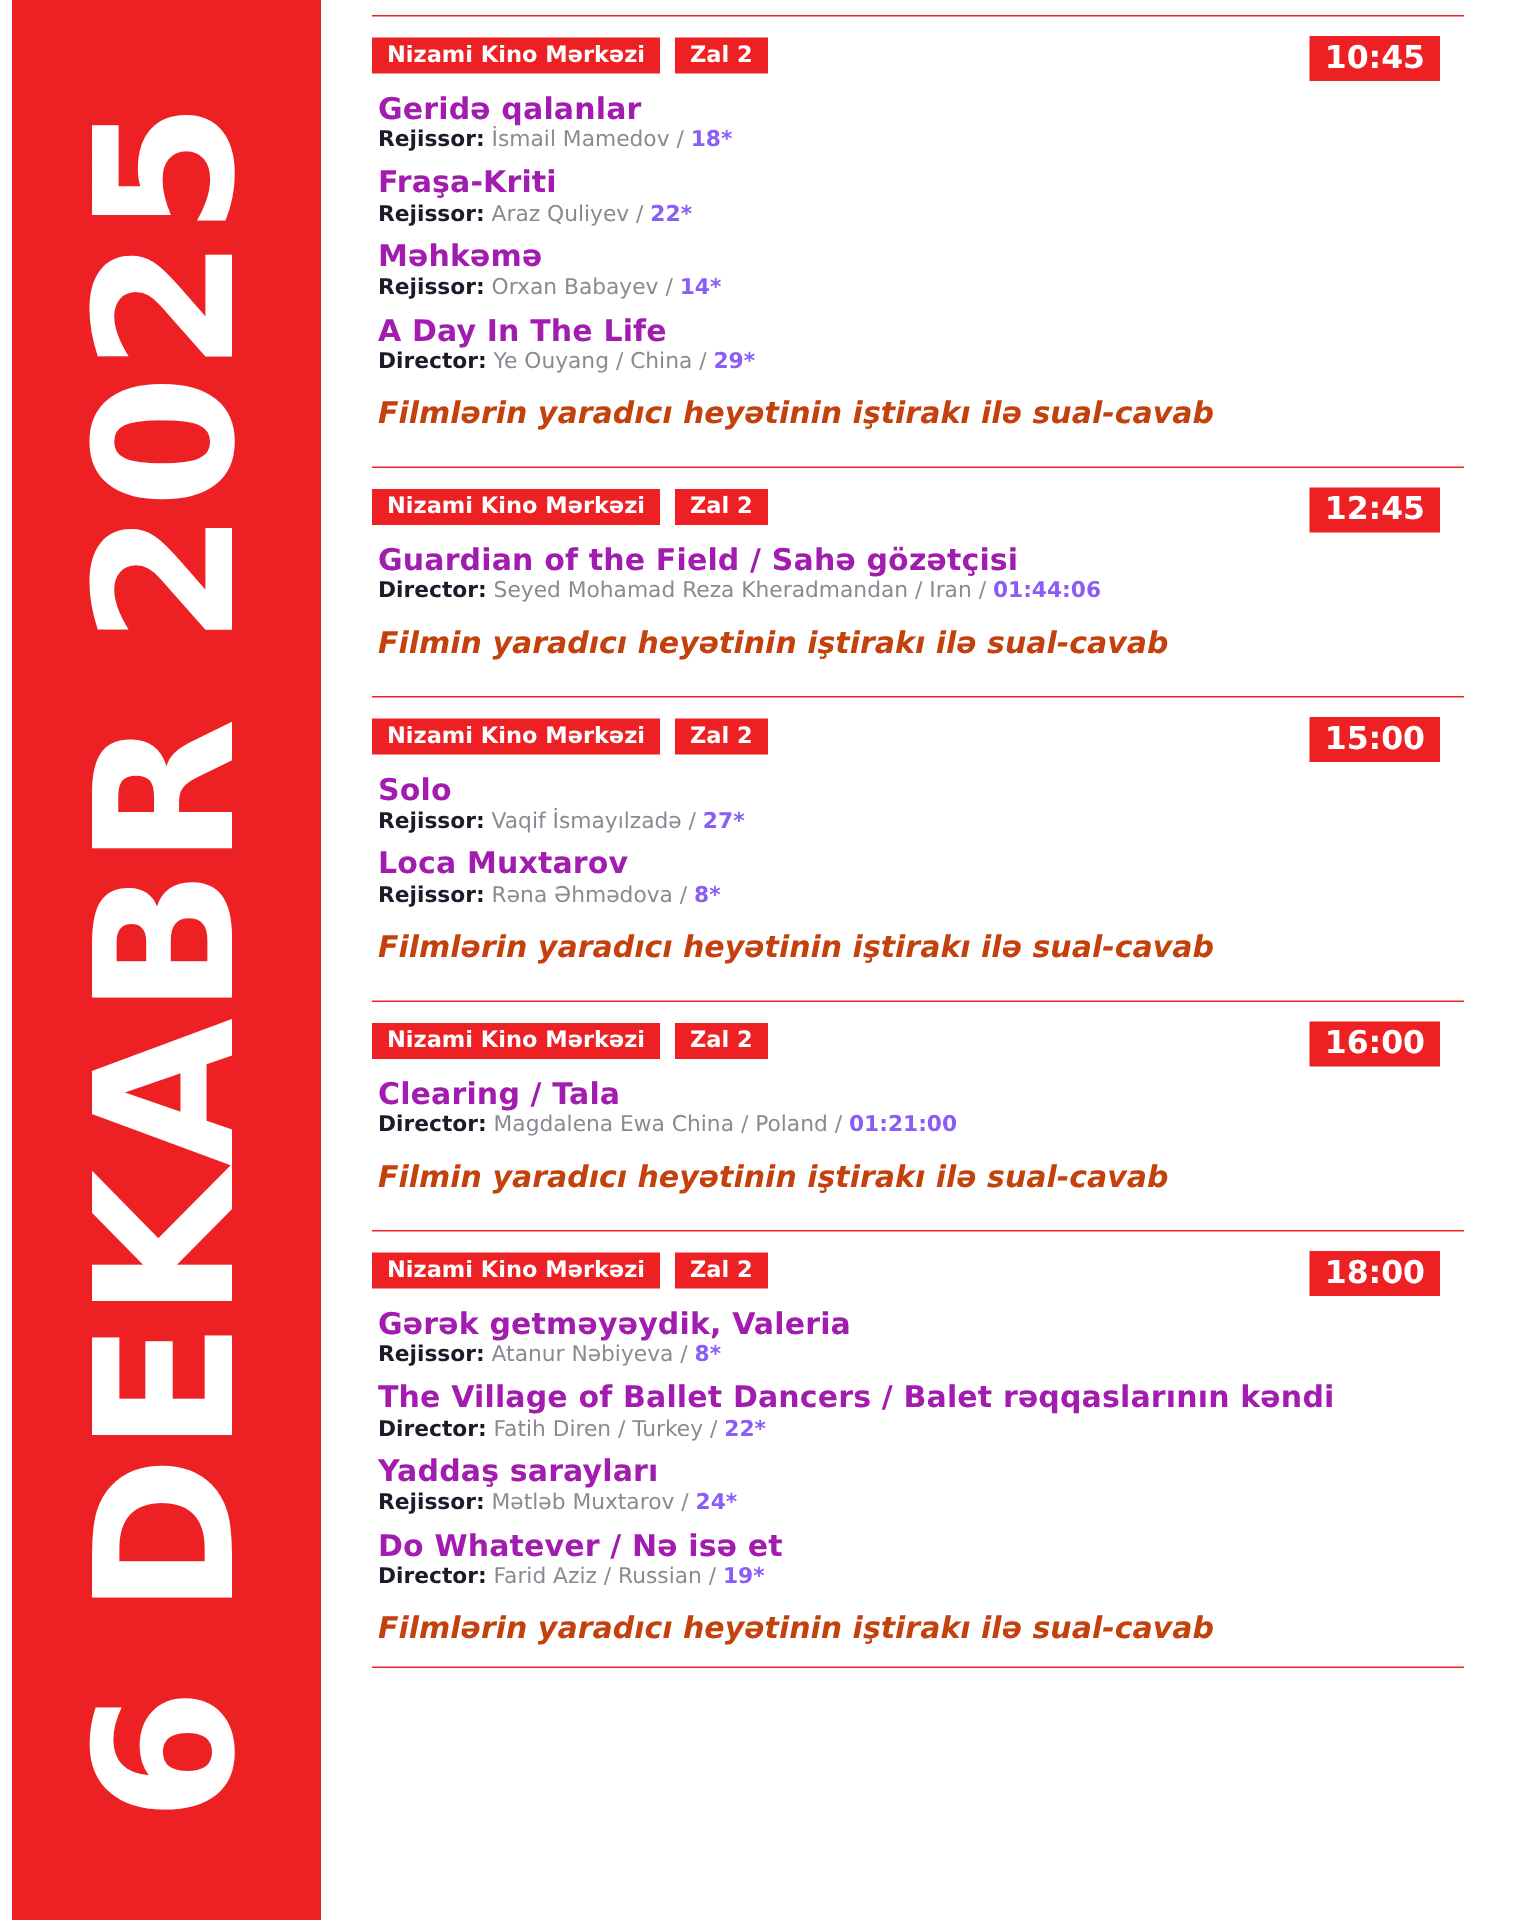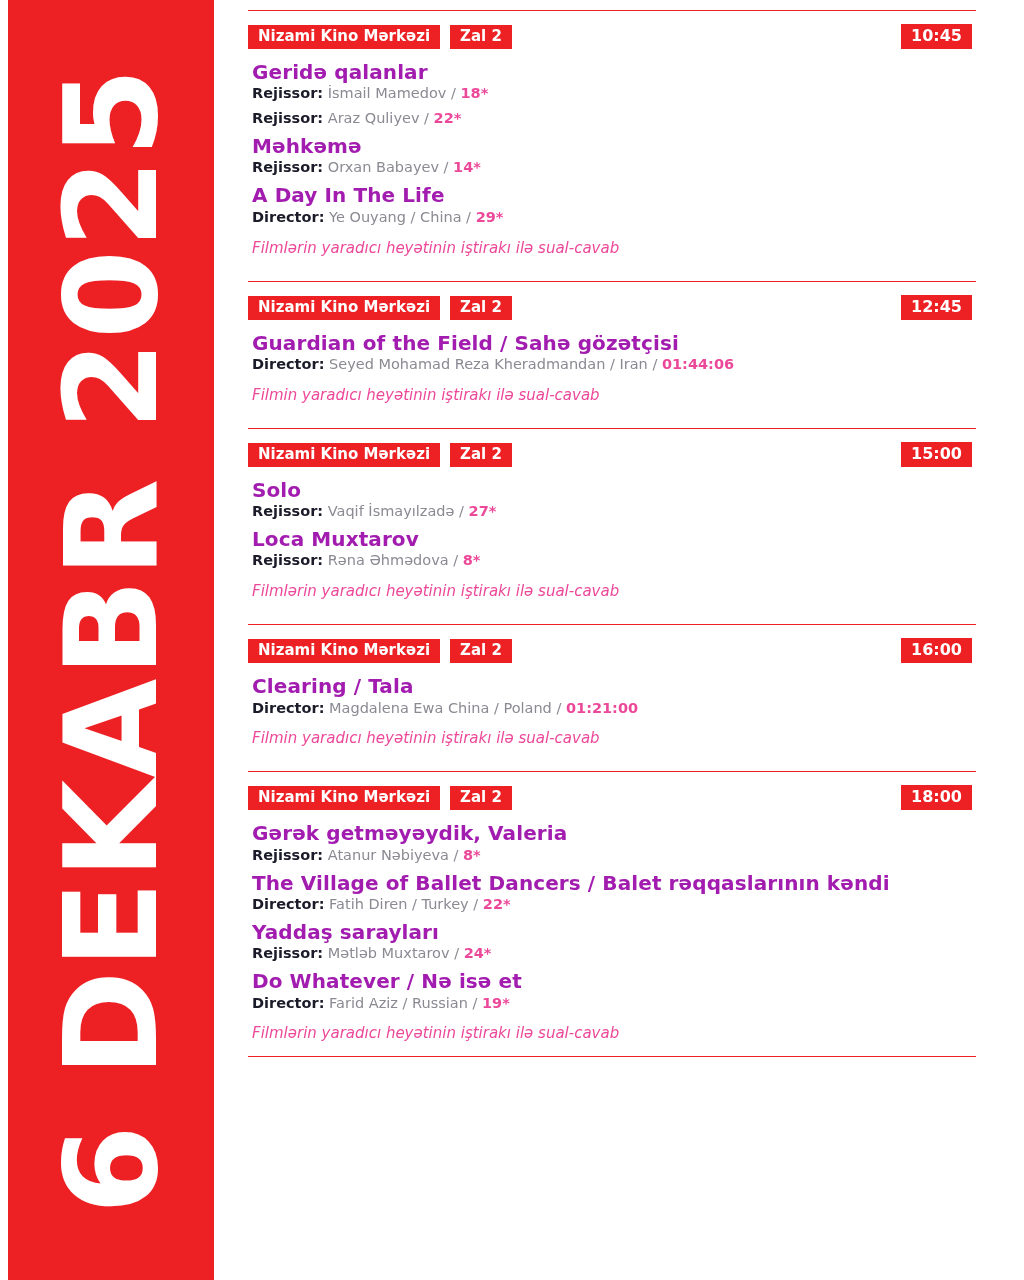--- a/index.html
+++ b/index.html
@@ -75,26 +75,26 @@
     font-size: 15px;
     font-weight: 600;
     padding: 4px 10px 5px 10px;
     line-height: 1;
     margin-right: 10px;
     white-space: nowrap;
   }
   .time-tag {
     background: #ed2024;
     color: #ffffff;
-    font-size: 16px;
+    font-size: 21px;
     font-weight: 600;
     padding: 4px 10px 5px 10px;
     line-height: 1;
     position: absolute;
-    right: 4px;
+    right: 16px;
     top: 0;
     white-space: nowrap;
   }
   .films {
     padding-left: 4px;
   }
   .film {
     margin-bottom: 2px;
   }
   .film-title {
@@ -109,30 +109,31 @@
     color: #8a8a93;
     line-height: 1.3;
     margin-top: 0px;
     margin-bottom: 6px;
   }
   .film-meta b {
     color: #1b1b2a;
     font-weight: 700;
   }
   .film-meta .dur {
-    color: #ec4899;
+    color: #8b5cf6;
     font-weight: 700;
   }
   .note {
     font-style: italic;
-    font-size: 15px;
-    color: #ec4899;
+    font-size: 20px;
+    color: #c2410c;
     margin-top: 12px;
     margin-bottom: 14px;
     padding-left: 4px;
+    font-weight: bold;
   }
 </style>
 </head>
 <body>
 
 <div class="page">
 
   <div class="date-band">
     <div class="date-band-text">6 DEKABR 2025</div>
   </div>
@@ -144,20 +145,21 @@
           <span class="tag">Nizami Kino Mərkəzi</span>
           <span class="tag">Zal 2</span>
           <span class="time-tag">10:45</span>
         </div>
         <div class="films">
           <div class="film">
             <div class="film-title">Geridə qalanlar</div>
             <div class="film-meta"><b>Rejissor:</b> <span>İsmail Mamedov</span> / <span class="dur">18*</span></div>
           </div>
           <div class="film">
+            <div class="film-title">Fraşa-Kriti</div>
             <div class="film-meta"><b>Rejissor:</b> <span>Araz Quliyev</span> / <span class="dur">22*</span></div>
           </div>
           <div class="film">
             <div class="film-title">Məhkəmə</div>
             <div class="film-meta"><b>Rejissor:</b> <span>Orxan Babayev</span> / <span class="dur">14*</span></div>
           </div>
           <div class="film">
             <div class="film-title">A Day In The Life</div>
             <div class="film-meta"><b>Director:</b> <span>Ye Ouyang</span> / <span>China</span> / <span class="dur">29*</span></div>
           </div>

